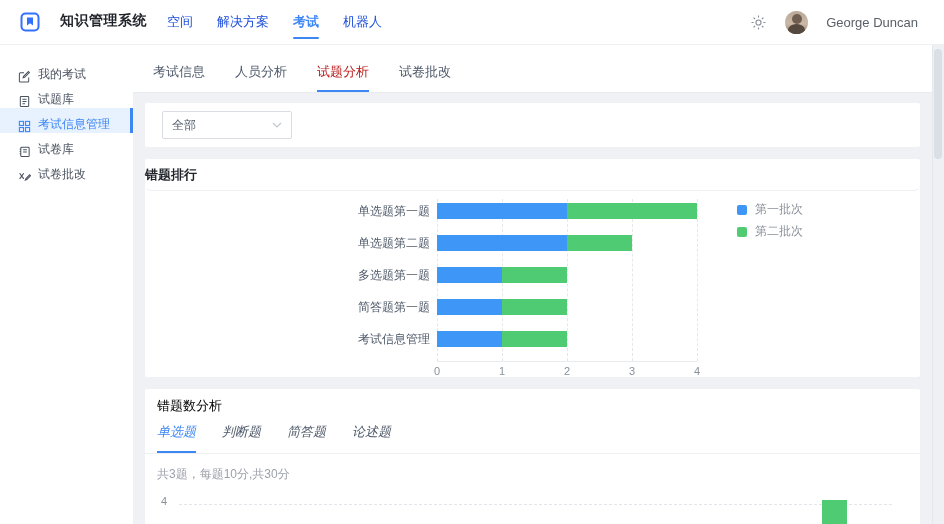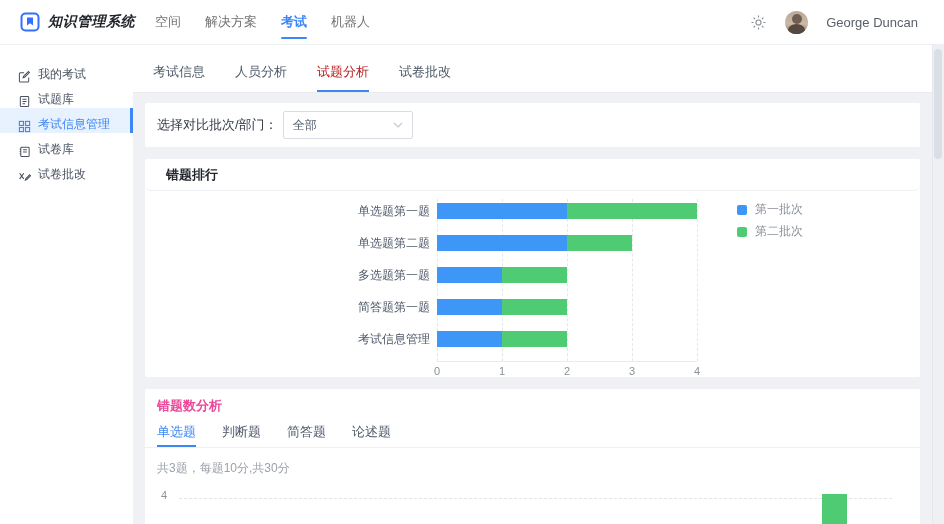--- a/index.html
+++ b/index.html
@@ -8,25 +8,25 @@
     width:944px; height:524px; overflow:hidden;
     font-family:"Liberation Sans","DejaVu Sans",sans-serif;
     background:#EFF1F5; color:#333A45;
   }
   
   .topnav {
     height:45px; background:#fff; border-bottom:1px solid #EDEFF2;
     display:flex; align-items:center; padding:0 26px 0 20px;
     position:relative; z-index:3;
   }
-  .brand { display:flex; align-items:center; gap:8px; cursor:pointer;font-style:italic; }
+  .brand { display:flex; align-items:flex-start; gap:20px; cursor:pointer; }
   .brand-text { font-size:14px; font-weight:bold; color:#1F2329; letter-spacing:.5px; }
   .nav-menu { display:flex; height:100%; margin-left:8px; }
   .nav-item {
-    font-size:13px; color:#737373; padding:0 12px; height:100%;
+    font-size:13px; color:#1d4ed8; padding:0 12px; height:100%;
     display:flex; align-items:center; position:relative; cursor:pointer;
   }
   .nav-item.active { color:#3D87F5; font-weight:bold; }
   .nav-item.active::after {
     content:""; position:absolute; left:12px; right:12px; bottom:5px;
     height:2px; background:#3D87F5; border-radius:1px;
   }
   .topnav-right { margin-left:auto; display:flex; align-items:center; gap:18px; }
   .gear { width:17px; height:17px; color:#878D96; cursor:pointer; display:flex; }
   .avatar {
@@ -89,39 +89,39 @@
   .filter-card { height:44px; display:flex; align-items:center; padding:0 12px; margin-bottom:12px; }
   .filter-label { font-size:13px; color:#333A45; }
   .select {
     width:130px; height:28px; border:1px solid #D9DCE2; border-radius:2px; background:#fff;
     display:flex; align-items:center; justify-content:space-between; padding:0 9px;
     margin-left:5px; font-size:12px; color:#4E5969; cursor:pointer;
   }
   .select .chev { width:10px; height:6px; color:#C3C7CF; display:flex; }
 
   .rank-card { margin-bottom:12px; }
-  .card-title-row { padding:6px 21px; border-bottom:1px solid #EEF0F3;border-radius:6px; }
+  .card-title-row { padding:6px 0; border-bottom:1px solid #EEF0F3;border-radius:6px; }
   .card-title { font-size:13px; line-height:18px; font-weight:bold; color:#1F2329; }
   .rank-chart { position:relative; height:178px; margin:8px 12px; }
   .gridline { position:absolute; top:0; height:162px; width:0; border-left:1px dashed #E4E7EC; }
   .axis-line { position:absolute; top:162px; border-top:1px solid #E9ECEF; }
   .axis-tick { position:absolute; top:166px; font-size:11px; color:#8A9099; transform:translateX(-50%); }
   .cat-label {
     position:absolute; left:0; width:273px; text-align:right;
     font-size:12px; line-height:16px; color:#4E5969; white-space:nowrap;
   }
   .bar-seg { position:absolute; height:16px; }
   .legend-item { position:absolute; display:flex; align-items:center; gap:8px; cursor:pointer; }
   .legend-swatch { width:10px; height:10px; border-radius:2px; }
   .legend-label { font-size:12px; color:#8A9099; }
 
   .analysis-card { padding-bottom:30px; }
-  .analysis-title { padding:8px 12px 2px; font-size:13px; line-height:18px; font-weight:bold; color:#ec4899; }
+  .analysis-title { padding:8px 12px 2px; font-size:13px; line-height:18px; font-weight:normal; color:#000000; }
   .analysis-tabs { display:flex; gap:26px; padding:6px 12px 0; border-bottom:1px solid #EEF0F3; }
-  .a-tab { font-size:13px; line-height:18px; color:#4E5969; padding-bottom:6px; position:relative; cursor:pointer; }
+  .a-tab { font-size:13px; line-height:18px; color:#4E5969; padding-bottom:12px; position:relative; cursor:pointer;font-style:italic; }
   .a-tab.active { color:#3D87F5; }
   .a-tab.active::after {
     content:""; position:absolute; left:0; right:0; bottom:0; height:2px; background:#3D87F5;
   }
   .summary { padding:12px 12px 4px; font-size:12px; color:#9BA1AA; }
   .partial-chart { position:relative; height:60px; margin:0 12px; }
   .p-tick { position:absolute; left:4px; top:8px; font-size:11px; color:#8A9099; }
   .p-grid { position:absolute; left:22px; right:16px; top:17px; border-top:1px dashed #E2E5EA; }
   .p-bar { position:absolute; left:665px; top:13px; width:25px; height:50px; }
 
@@ -218,21 +218,20 @@
             <div class="page-tab">考试信息</div>
             <div class="page-tab">人员分析</div>
             <div class="page-tab active">试题分析</div>
             <div class="page-tab">试卷批改</div>
           </div>
       </div>
 
       <div class="content">
 
         <div class="card filter-card">
-          <span class="filter-label">选择对比批次/部门：</span>
           <div class="select">
             <span>全部</span>
             <span class="chev">
               <svg viewBox="0 0 10 6" width="10" height="6" fill="none" stroke="currentColor" stroke-width="1.2">
                 <path d="M1 1l4 4 4-4"></path>
               </svg>
             </span>
           </div>
         </div>
 

